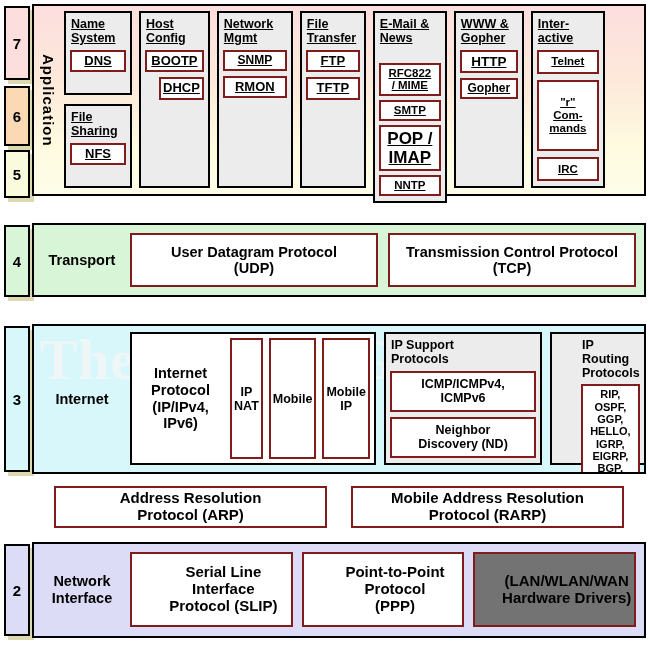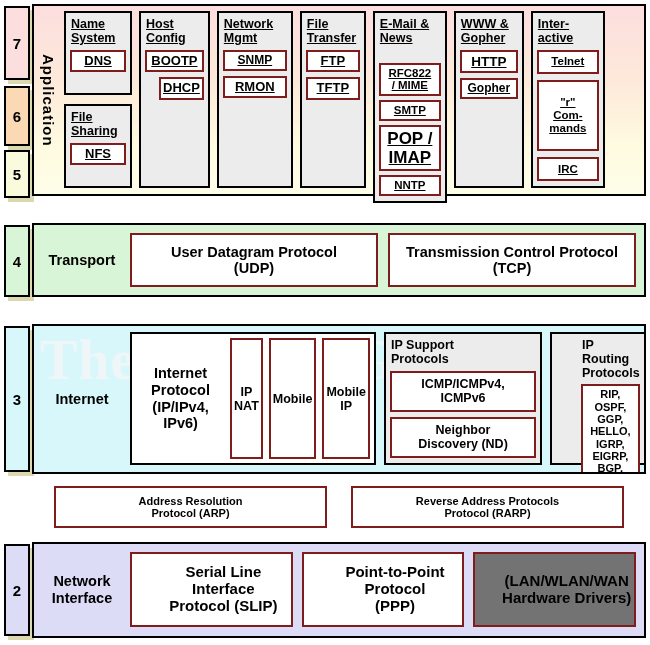--- a/index.html
+++ b/index.html
@@ -179,21 +179,21 @@
   #ip-routing-box .proto { flex: 1 1 auto; font-size: 11px; font-weight: bold; }
 
   
   .arp-row {
     position: absolute;
     left: 32px; top: 486px; width: 614px; height: 42px;
     display: flex;
     gap: 24px;
     padding: 0 22px;
   }
-  .arp-row .proto { flex: 1 1 0; font-size: 11px; }
+  .arp-row .proto { flex: 1 1 0; font-size: 15px; }
 
   
   #netif-band {
     left: 32px; top: 542px; width: 614px; height: 96px;
     background: #dcdcf7;
   }
   #netif-band .layer-name { width: 96px; }
   .ni-items {
     flex: 1 1 auto;
     display: flex;
@@ -373,21 +373,21 @@
 BGP, EGP</div>
         </div>
       </div>
 
     </div>
   </div>
 
   <div class="arp-row">
     <div class="proto">Address Resolution
 Protocol (ARP)</div>
-    <div class="proto">Reverse Address Protocols
+    <div class="proto">Mobile Address Resolution
 Protocol (RARP)</div>
   </div>
 
   <div class="layer-band" id="netif-band">
     <div class="layer-name" style="white-space:pre-line;">Network
 Interface</div>
     <div class="ni-items">
       <div class="proto">Serial Line Interface
 Protocol (SLIP)</div>
       <div class="proto">Point-to-Point Protocol

